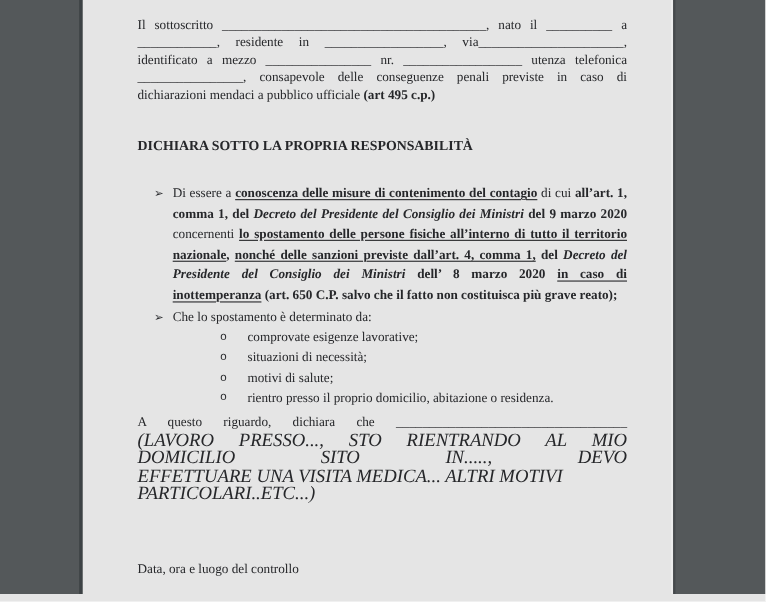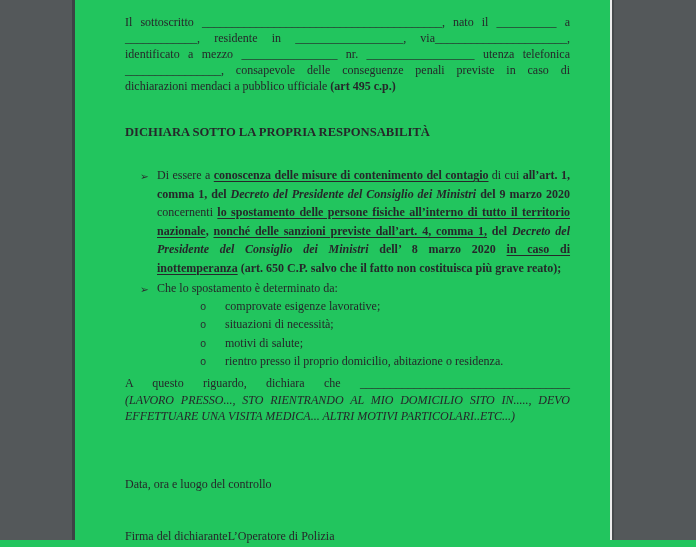--- a/index.html
+++ b/index.html
@@ -1,21 +1,21 @@
 <!DOCTYPE html>
 <html><head>
 <meta charset="utf-8">
 <style>
   * { margin: 0; padding: 0; box-sizing: border-box; }
   html, body { background: #ffffff; }
   .stage {
     position: relative;
     width: 696px;
     height: 547px;
-    background: #22c55e;
+    background: #e5e5e5;
     overflow: hidden;
     font-family: "Liberation Serif", "DejaVu Serif", serif;
     color: #26272a;
   }
   .side-bar {
     position: absolute;
     top: 0;
     height: 540px;
     background: #54585a;
   }
@@ -31,21 +31,21 @@
     top: 14px;
     width: 445px;
     font-size: 12px;
     line-height: 16px;
   }
   .tline { text-align: left; }
   .tline.just { text-align: justify; text-align-last: justify; }
   .b { font-weight: bold; }
   .i { font-style: italic; }
   .u { text-decoration: underline; text-underline-offset: 2px; text-decoration-thickness: 1px; }
-  .caps { font-size: 12px; }
+  .caps { font-size: 17px; }
 
   .intro { line-height: 16px; }
 
   .doc-title {
     margin-top: 30px;
     text-align: left;
     font-weight: bold;
     font-size: 12.6px;
     line-height: 16px;
   }

